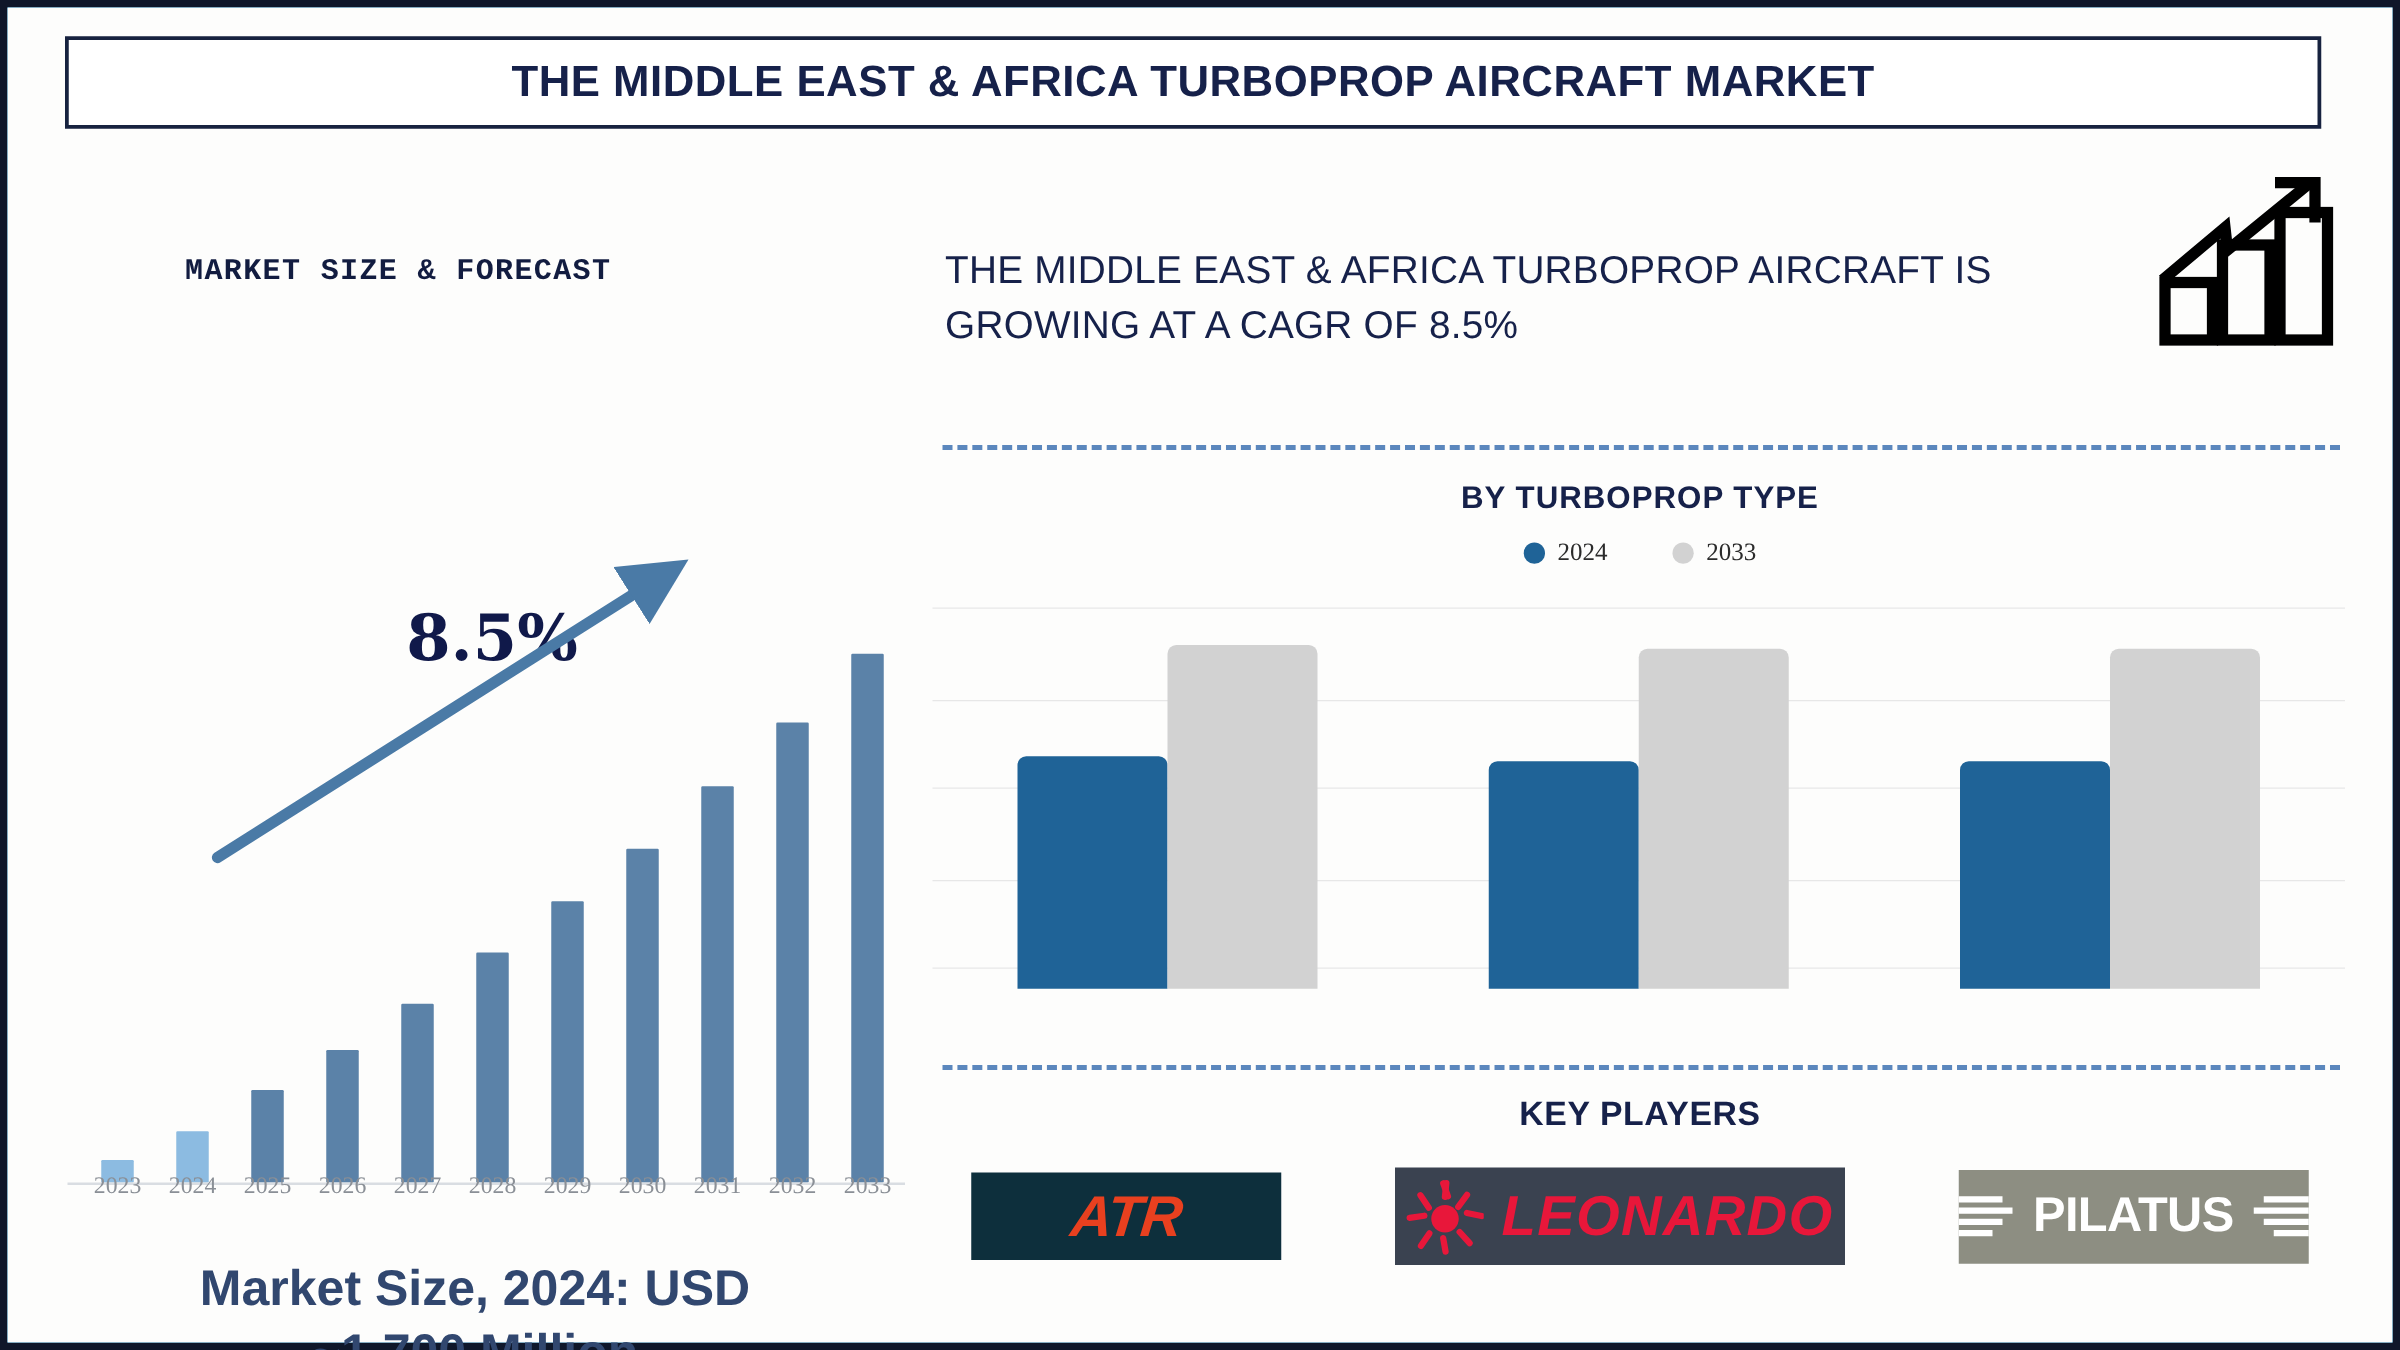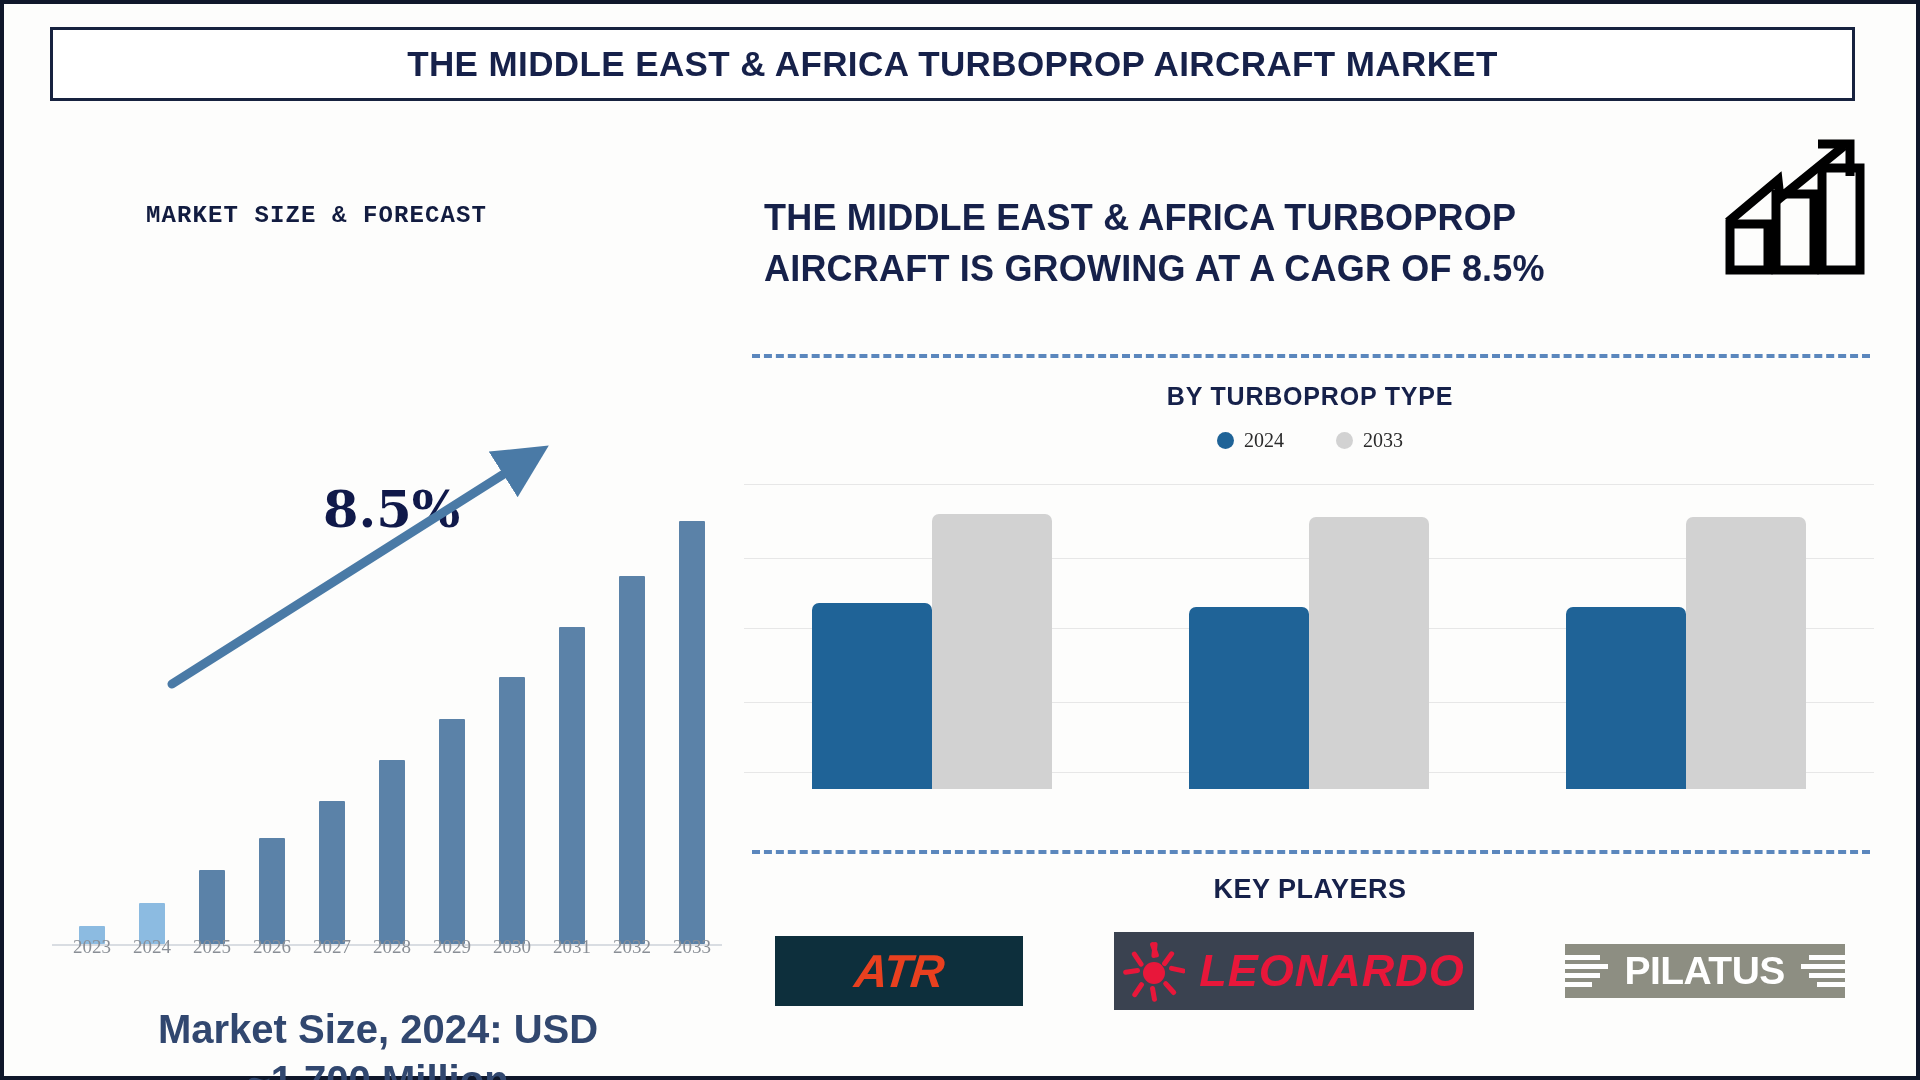--- a/index.html
+++ b/index.html
@@ -8,21 +8,21 @@
     background: #ffffff;
     font-family: "Liberation Sans", sans-serif;
     overflow: hidden;
   }
 
   
   #page {
     position: relative;
     width: 1920px; height: 1080px;
     background: #0ea5e9;
-    border: 4px solid #0f172a;
+    border: 6px solid #0f172a;
   }
   #inner {
     position: absolute;
     inset: 0;
     background: #fdfdfc;
   }
 
   
   #title-box {
     position: absolute;
@@ -108,24 +108,24 @@
   }
 
   
   #right-panel {
     position: absolute;
     left: 726px; top: 120px;
     width: 1160px; height: 940px;
   }
   #cagr-headline {
     position: absolute;
-    left: 34px; top: 68px;
+    left: 24px; top: 68px;
     width: 930px;
-    font-size: 36px;
-    font-weight: 700;
+    font-size: 31px;
+    font-weight: 400;
     line-height: 1.42;
     letter-spacing: 0.2px;
     color: #16214a;
   }
   #growth-icon {
     position: absolute;
     right: 18px; top: 12px;
     width: 150px; height: 140px;
   }
   .dashed-divider {
@@ -211,21 +211,21 @@
     color: #e8401f; letter-spacing: -1px;
     font-family: "Liberation Sans", sans-serif;
     transform: skewX(-6deg);
   }
   #logo-leo { width: 360px; height: 78px; background: #3a4250; gap: 14px; }
   #logo-leo .logo-word {
     font-size: 45px; font-weight: 700; font-style: italic;
     color: #e8173a; letter-spacing: 1px;
     font-family: "Liberation Sans", sans-serif;
   }
-  #logo-pil { width: 280px; height: 54px; background: #8d8e82; gap: 16px; }
+  #logo-pil { width: 280px; height: 75px; background: #8d8e82; gap: 16px; }
   #logo-pil .logo-word {
     font-size: 39px; font-weight: 900; color: #ffffff;
     letter-spacing: -0.5px;
     font-family: "Liberation Sans", sans-serif;
   }
   .wing { display: flex; flex-direction: column; gap: 4px; }
   .wing span { height: 5px; background: #ffffff; display: block; }
   .wing.left span:nth-child(1){ width: 46px; }
   .wing.left span:nth-child(2){ width: 54px; }
   .wing.left span:nth-child(3){ width: 46px; }

